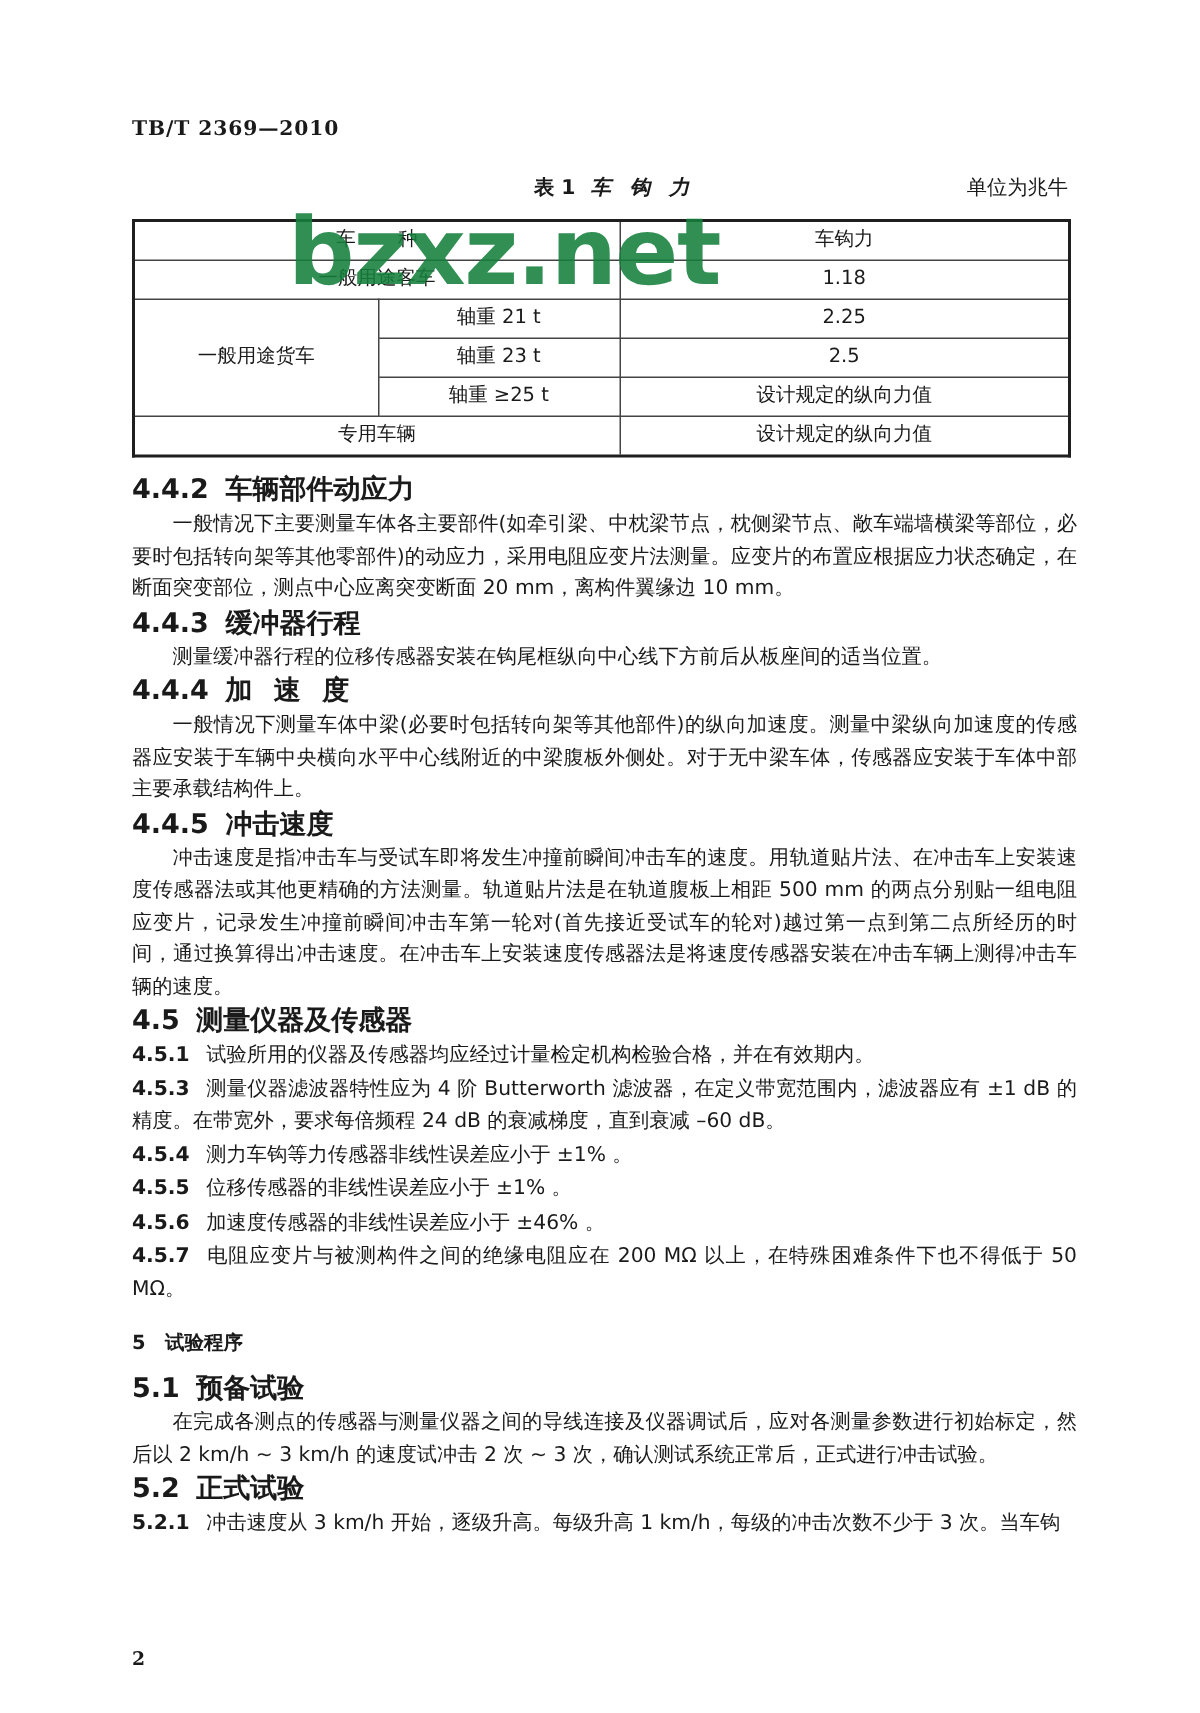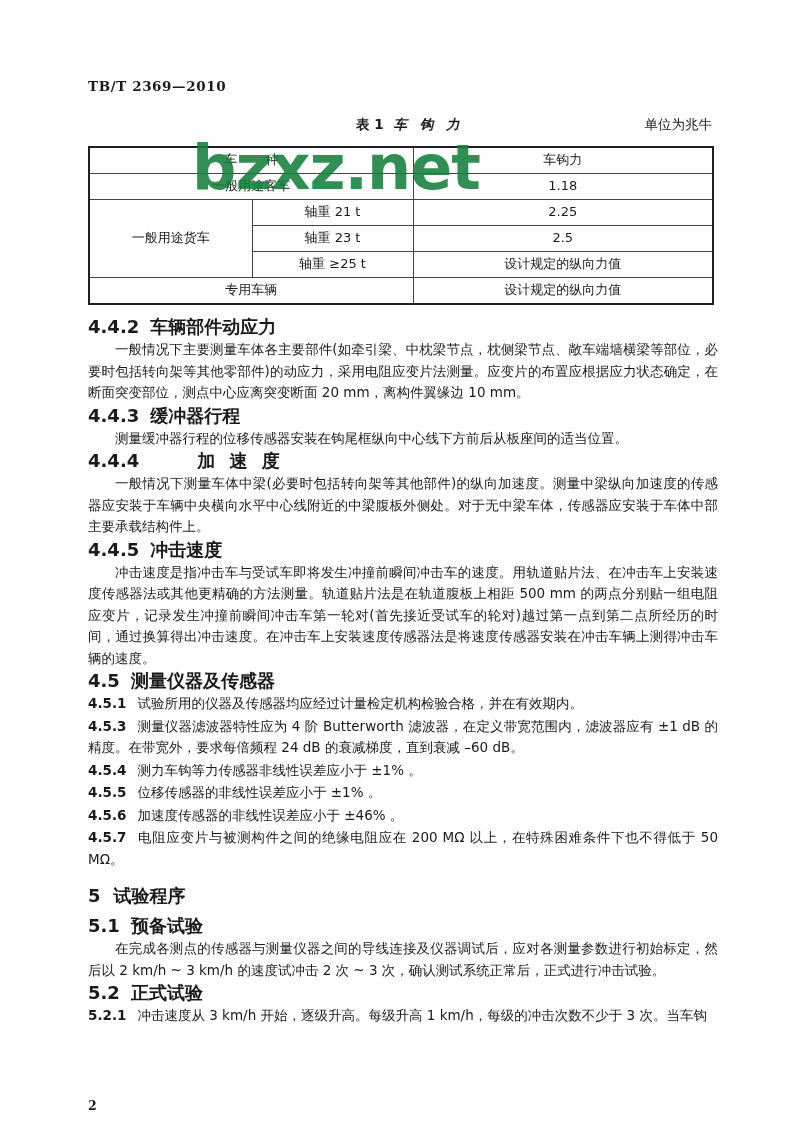--- a/index.html
+++ b/index.html
@@ -122,21 +122,21 @@
     width: 630px;
   }
   .h-clause {
     font-size: 18px;
     font-weight: bold;
     margin: 0 0 2px 0;
     line-height: 21px;
     white-space: nowrap;
   }
   .h-clause .num { margin-right: 11px; }
-  .h-clause .title-sp { letter-spacing: 4px; margin-left: 47px; }
+  .h-clause .title-sp { letter-spacing: 4px; }
   .para {
     font-size: 13.5px;
     line-height: 21.5px;
     margin: 0 0 1px 0;
     text-indent: 27px;
     text-align: justify;
     text-justify: inter-character;
   }
   .numbered {
     font-size: 13.5px;
@@ -145,21 +145,21 @@
     text-align: justify;
     text-justify: inter-character;
   }
   .numbered .num {
     font-weight: bold;
     margin-right: 11px;
   }
   .gap-sm { height: 7px; }
   .gap-md { height: 14px; }
   .h-section {
-    font-size: 18px;
+    font-size: 13px;
     font-weight: bold;
     margin: 0 0 2px 0;
     line-height: 21px;
     white-space: nowrap;
   }
   .h-section .num { margin-right: 13px; }
 
   
   .folio {
     position: absolute;

